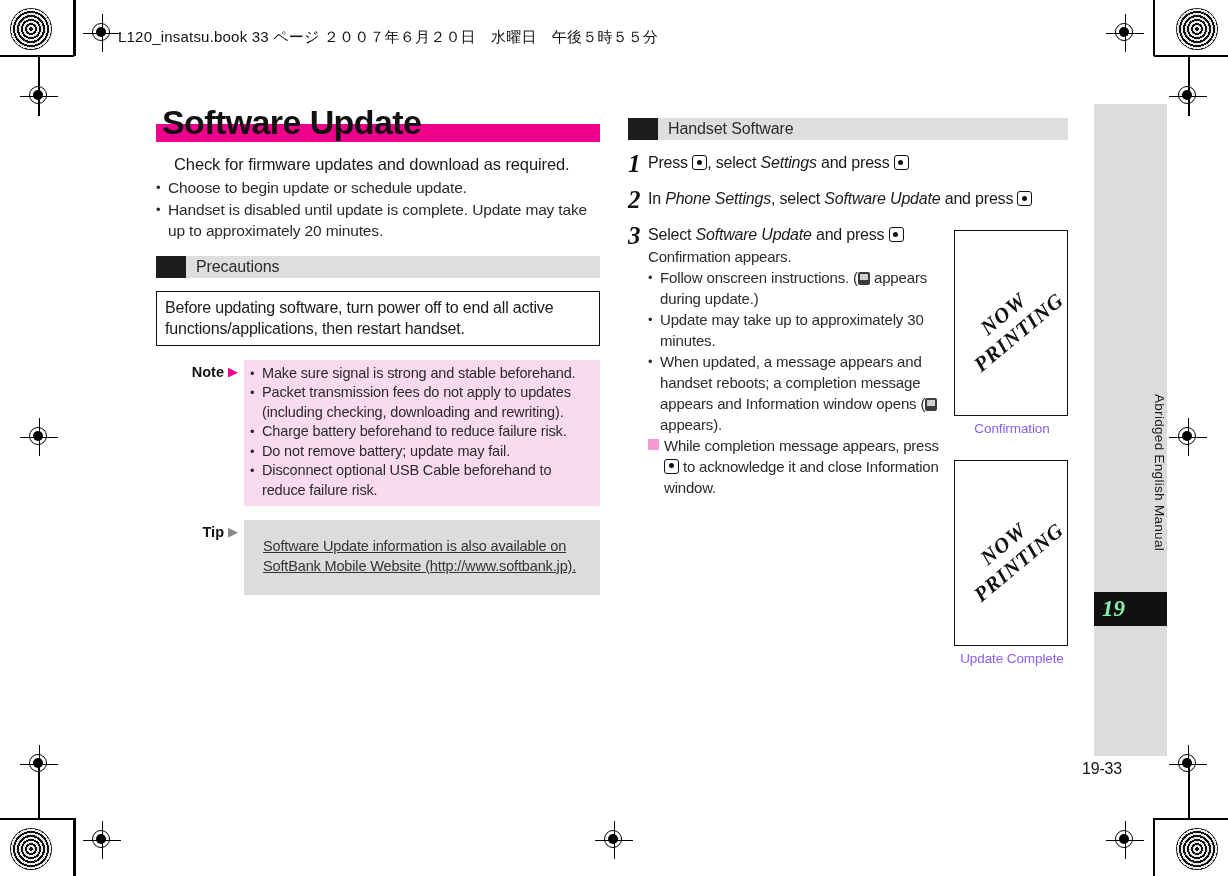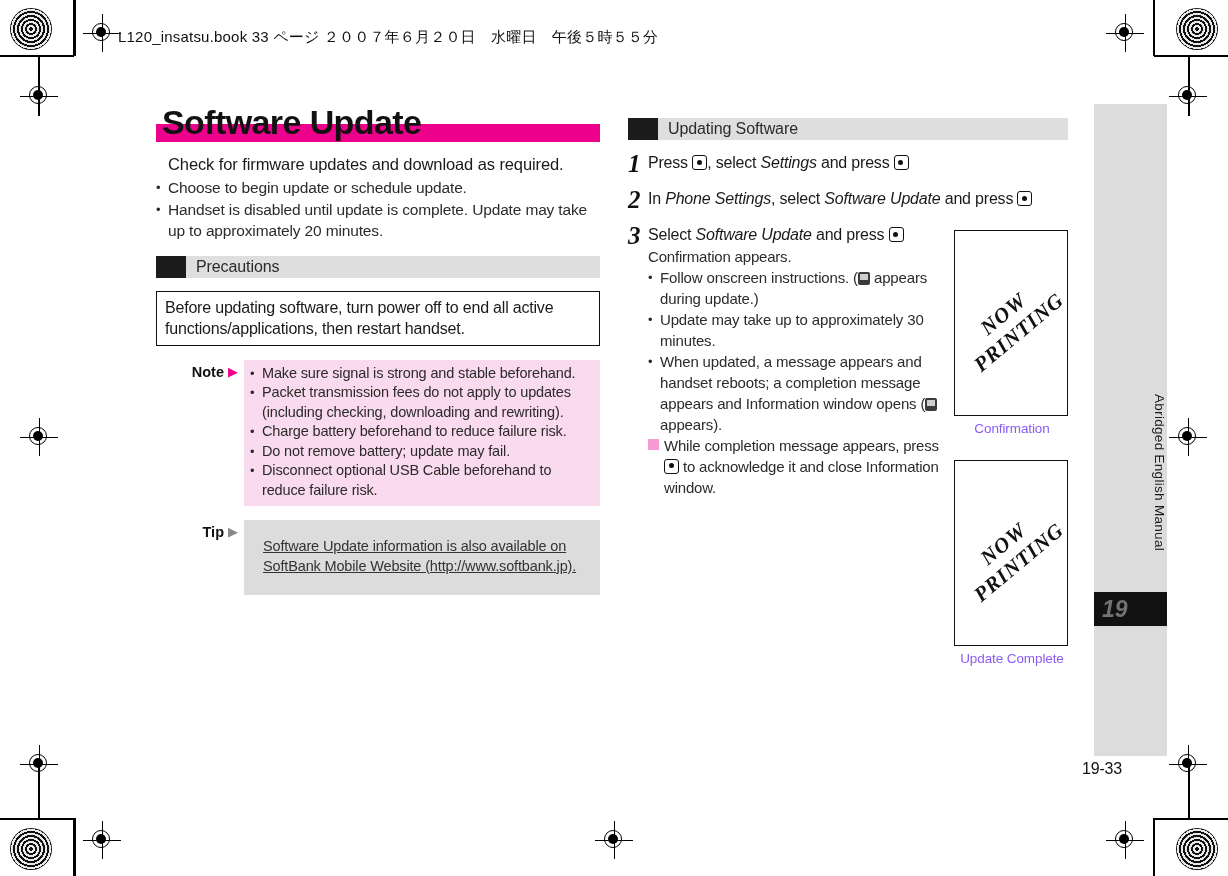--- a/index.html
+++ b/index.html
@@ -87,21 +87,21 @@
     position: absolute; left: 6px; top: -4px;
     font-size: 34px; font-weight: bold;
     letter-spacing: -.6px;
     color: #111;
     line-height: 44px;
   }
 
   .lead {
     font-size: 16.5px;
     line-height: 21px;
-    margin: 2px 0 2px 12px;
+    margin: 2px 0 2px 18px;
     letter-spacing: -.1px;
   }
   ul.bullets { list-style: none; margin: 0; padding: 0; }
   ul.bullets li {
     position: relative;
     padding-left: 12px;
     font-size: 15.5px;
     line-height: 21.5px;
     letter-spacing: -.15px;
     color: #2b2b2b;
@@ -320,22 +320,22 @@
     letter-spacing: .3px;
     white-space: nowrap;
   }
   .tab-chapter {
     position: absolute;
     left: 0;
     top: 488px;
     width: 73px;
     height: 34px;
     background: #111;
-    color: #737373;
-    font-family: Liberation Sans, sans-serif;
+    color: #86efac;
+    font-family: Liberation Serif, serif;
     font-weight: bold;
     font-style: italic;
     font-size: 23px;
     display: flex;
     align-items: center;
     padding-left: 8px;
     box-sizing: border-box;
   }
   .page-num {
     position: absolute;
@@ -487,21 +487,21 @@
         <p>Software Update information is also available on SoftBank Mobile Website (http://www.softbank.jp).</p>
       </div>
     </div>
 
   </div>
 
   <div class="col-right">
 
     <div class="section-head">
       <div class="section-chip"></div>
-      <div class="section-label">Updating Software</div>
+      <div class="section-label">Handset Software</div>
     </div>
 
     <div class="step">
       <div class="step-num">1</div>
       <div class="step-body">
         <span>Press </span><span class="keyicon"></span><span>, select </span><em>Settings</em><span> and press </span><span class="keyicon"></span>
       </div>
     </div>
 
     <div class="step">

